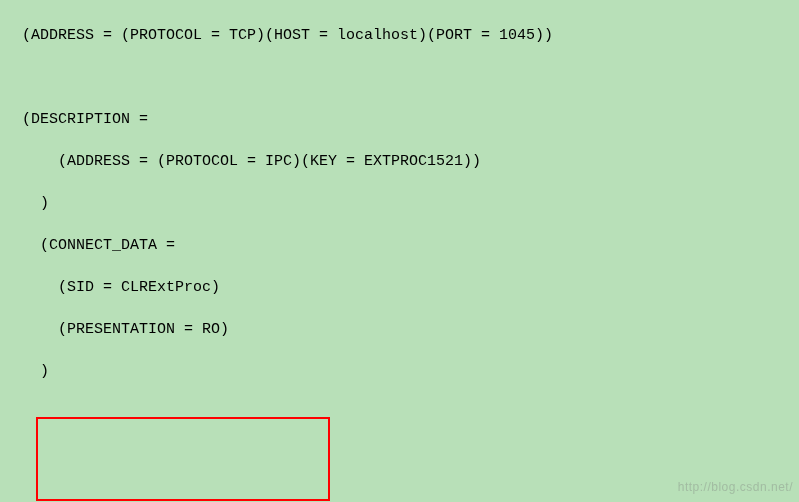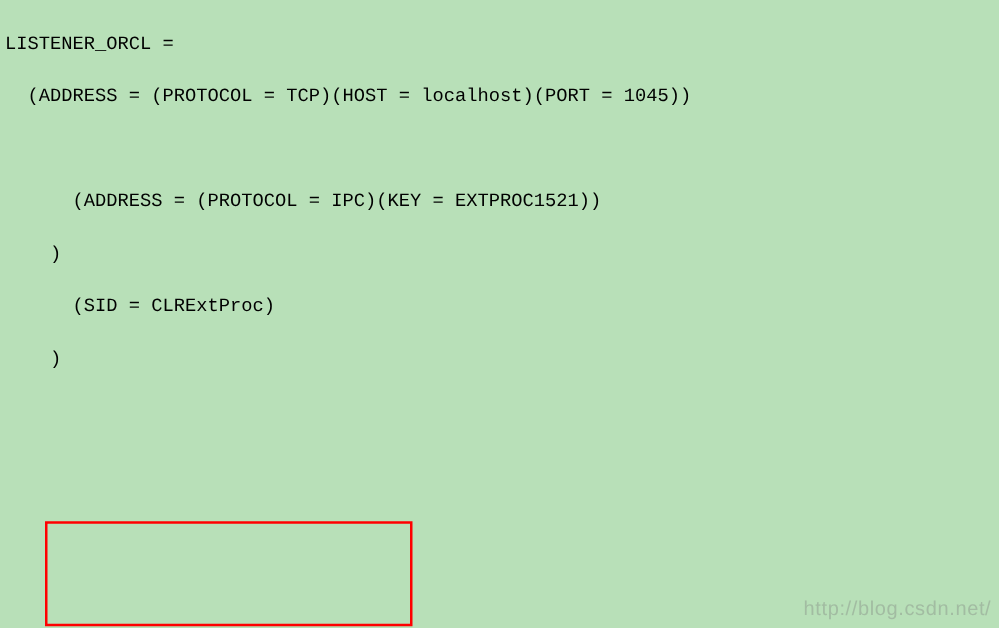--- a/index.html
+++ b/index.html
@@ -28,36 +28,38 @@
     top: 417px;
     width: 290px;
     height: 80px;
     pointer-events: none;
   }
   .watermark {
     position: absolute;
     right: 6px;
     bottom: 4px;
     font-family: Arial, sans-serif;
-    font-size: 16px;
+    font-size: 12px;
     color: rgba(120,120,120,0.35);
     letter-spacing: 0.5px;
   }
 </style>
 </head>
 <body>
 
 <div class="code-area">
-<div>LISTENER_ORCL =</div>
 <div>  (ADDRESS = (PROTOCOL = TCP)(HOST = localhost)(PORT = 1045))</div>
 <div></div>
 <div></div>
+<div>  (DESCRIPTION =</div>
 <div>      (ADDRESS = (PROTOCOL = IPC)(KEY = EXTPROC1521))</div>
 <div>    )</div>
+<div>    (CONNECT_DATA =</div>
 <div>      (SID = CLRExtProc)</div>
+<div>      (PRESENTATION = RO)</div>
 <div>    )</div>
 
 <div></div>
 <div></div>
 
 
 
 
 
 

